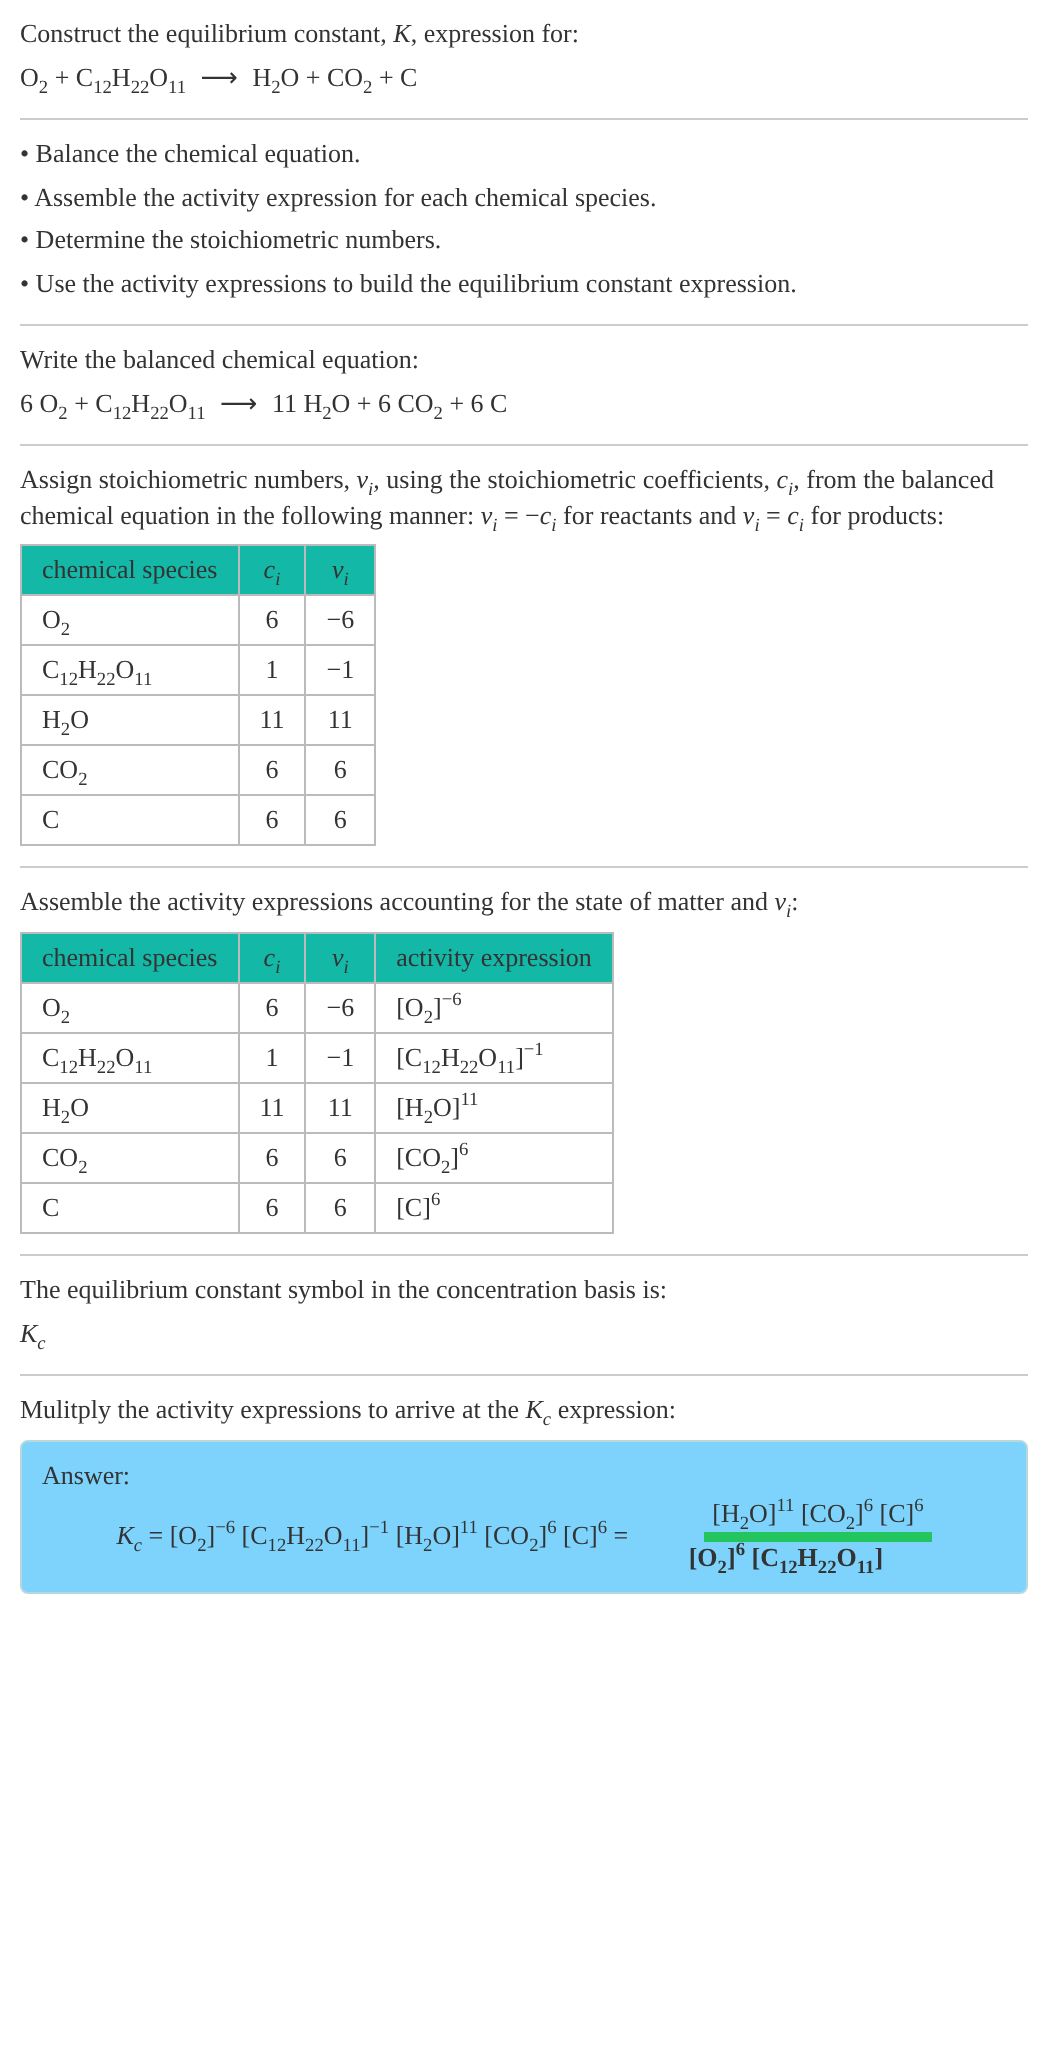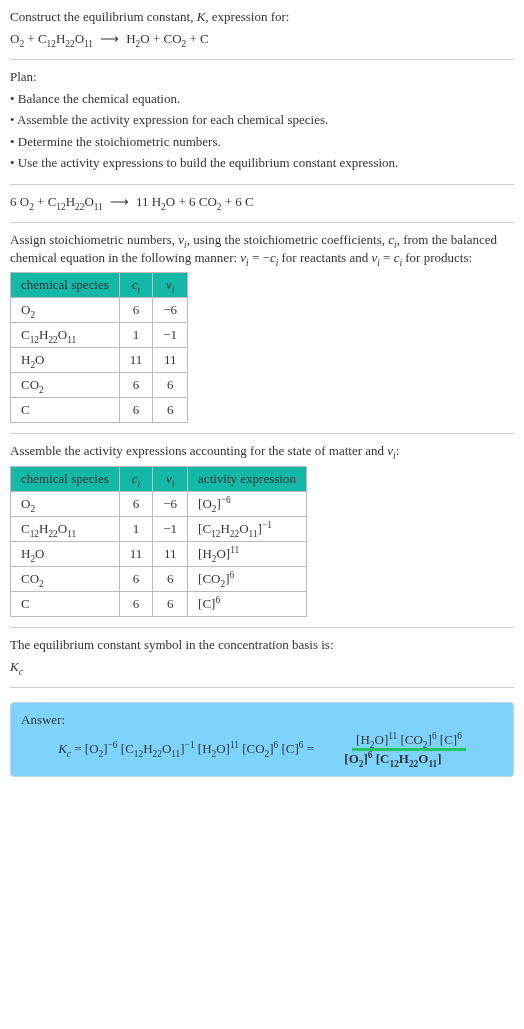--- a/index.html
+++ b/index.html
@@ -54,41 +54,41 @@
     font-size: 13px;
     flex-wrap: nowrap;
   }
   .frac {
     display: inline-flex;
     flex-direction: column;
     align-items: center;
     vertical-align: middle;
     line-height: 1.1;
   }
-  .frac .num { border-bottom: 3px solid #22c55e; padding: 0 4px 1px 4px; margin-left: 32px; }
+  .frac .num { border-bottom: 5px solid #22c55e; padding: 0 4px 1px 4px; margin-left: 32px; }
   .frac .den { padding: 1px 4px 0 4px; font-weight: bold; }
   .arrow { padding: 0 4px; }
 </style>
 </head>
 <body>
 
 <div class="section first">
   <p class="eq">Construct the equilibrium constant, <i>K</i>, expression for:</p>
   <p class="eq">O<sub>2</sub> + C<sub>12</sub>H<sub>22</sub>O<sub>11</sub> <span class="arrow">⟶</span> H<sub>2</sub>O + CO<sub>2</sub> + C</p>
 </div>
 
 <div class="section">
-  <p>Plan:</p>
   <p>• Balance the chemical equation.</p>
   <p>• Assemble the activity expression for each chemical species.</p>
   <p>• Determine the stoichiometric numbers.</p>
   <p>• Use the activity expressions to build the equilibrium constant expression.</p>
 </div>
 
 <div class="section">
+  <p>Write the balanced chemical equation:</p>
   <p class="eq">6 O<sub>2</sub> + C<sub>12</sub>H<sub>22</sub>O<sub>11</sub> <span class="arrow">⟶</span> 11 H<sub>2</sub>O + 6 CO<sub>2</sub> + 6 C</p>
 </div>
 
 <div class="section">
   <p>Assign stoichiometric numbers, <i>ν<sub>i</sub></i>, using the stoichiometric coefficients, <i>c<sub>i</sub></i>, from the balanced chemical equation in the following manner: <i>ν<sub>i</sub></i> = −<i>c<sub>i</sub></i> for reactants and <i>ν<sub>i</sub></i> = <i>c<sub>i</sub></i> for products:</p>
   <table class="datatable">
     <tbody>
         <tr>
       <th class="left">chemical species</th>
       <th><i>c<sub>i</sub></i></th>
@@ -166,20 +166,21 @@
   </tbody>
     </table>
 </div>
 
 <div class="section">
   <p>The equilibrium constant symbol in the concentration basis is:</p>
   <p class="eq"><i>K<sub>c</sub></i></p>
 </div>
 
 <div class="section noborder">
+  <p>Mulitply the activity expressions to arrive at the <i>K<sub>c</sub></i> expression:</p>
   <div class="answerbox">
     <p class="label">Answer:</p>
     <div class="kc-line">
       <span class="eq"><i>K<sub>c</sub></i> = [O<sub>2</sub>]<sup>−6</sup> [C<sub>12</sub>H<sub>22</sub>O<sub>11</sub>]<sup>−1</sup> [H<sub>2</sub>O]<sup>11</sup> [CO<sub>2</sub>]<sup>6</sup> [C]<sup>6</sup> =</span>
       <span class="frac eq">
         <span class="num">[H<sub>2</sub>O]<sup>11</sup> [CO<sub>2</sub>]<sup>6</sup> [C]<sup>6</sup></span>
         <span class="den">[O<sub>2</sub>]<sup>6</sup> [C<sub>12</sub>H<sub>22</sub>O<sub>11</sub>]</span>
       </span>
     </div>
   </div>

